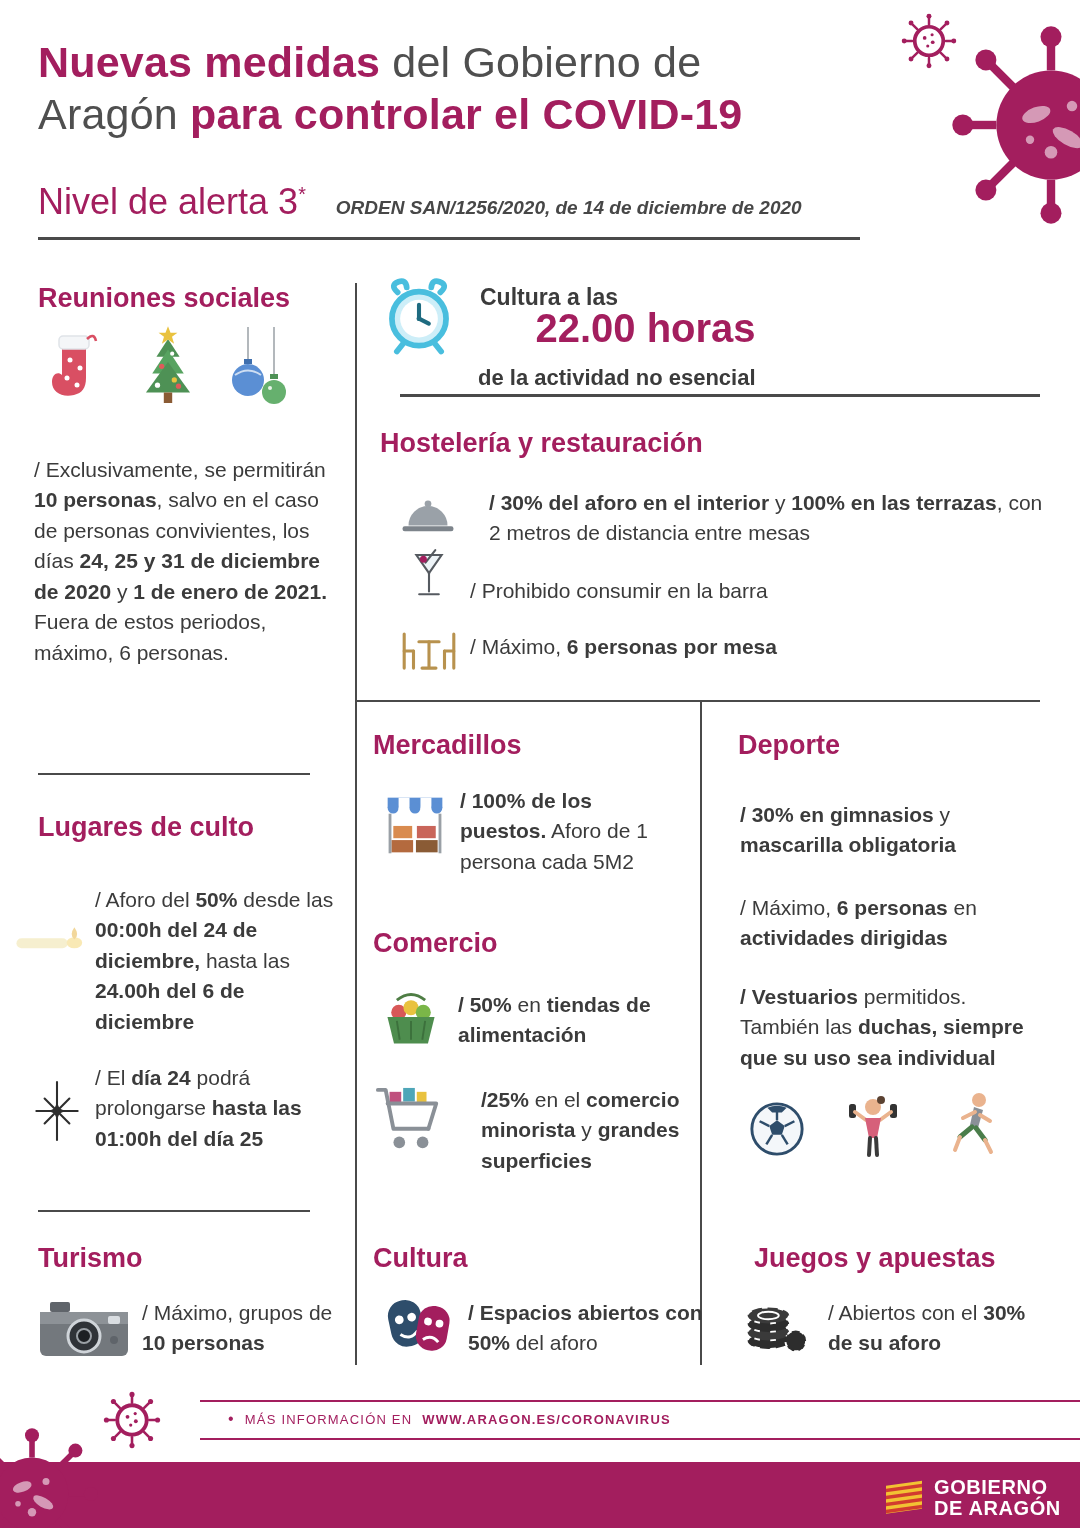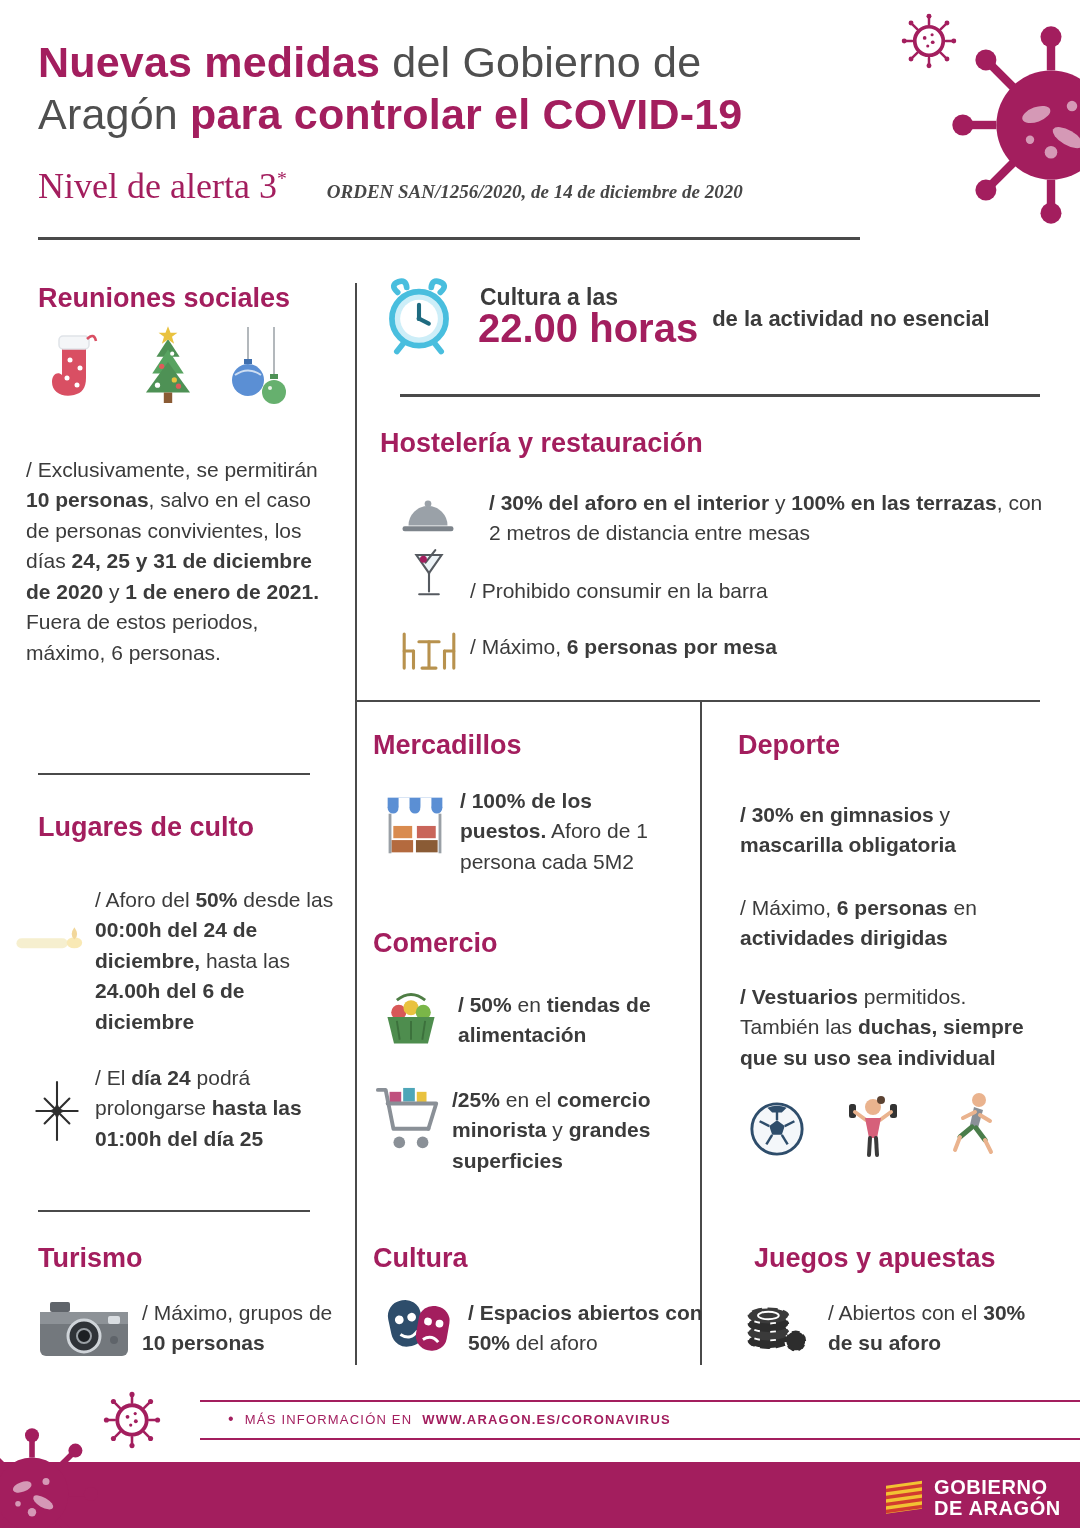--- a/index.html
+++ b/index.html
@@ -5,31 +5,31 @@
   :root { --accent:#a31e5e; --dark:#3d3d3d; --titledark:#4f4f4f; --rule:#4a4a4a; }
   * { margin:0; padding:0; box-sizing:border-box; }
   body { background:#e8e8e8; font-family:"Liberation Sans","DejaVu Sans",sans-serif; }
   .page { position:relative; width:1080px; height:1528px; background:#ffffff; overflow:hidden; color:var(--dark); }
   .abs { position:absolute; }
   .bold { font-weight:700; }
   .accent { color:var(--accent); }
   .title { font-size:43px; line-height:1.22; font-weight:400; color:var(--titledark); letter-spacing:0.2px; }
   .t-line { display:block; }
   .title .bold { font-weight:700;text-align:right; }
-  .alert-row { display:flex; align-items:baseline; gap:40px; margin-top:24px;font-family:Liberation Serif, serif; }
+  .alert-row { display:flex; align-items:baseline; gap:30px; margin-top:40px; }
   .alert-level { font-size:36px; color:var(--accent); }
   .alert-level sup { font-size:55%; }
   .order-ref { font-size:19px; font-style:italic; font-weight:700; color:#474747; }
   .rule { background:var(--rule); height:2px; }
   .vrule { background:var(--rule); width:2px; }
   .rule-accent { background:var(--accent); height:2px; }
   .sec-title { font-size:27px; font-weight:700; color:var(--accent); }
   .body-txt { font-size:21px; line-height:1.45; color:#3b3b3b; }
   .closure-line1 { font-size:23px; font-weight:700; color:#3b3b3b; }
-  .closure-row { display:flex; align-items:flex-start; gap:14px; }
+  .closure-row { display:flex; align-items:flex-end; gap:14px;flex-direction:column; }
   .closure-time { font-size:40px; font-weight:700; color:var(--accent); }
   .closure-suffix { font-size:22px; font-weight:700; color:#3b3b3b; }
   .footer-info { display:flex; align-items:center; gap:10px; color:var(--accent); font-size:13px; letter-spacing:1.2px; }
   .footer-info .bullet { font-size:16px; }
   .bottom-bar { left:0; top:1462px; width:1080px; height:66px; background:var(--accent); }
   .logo { left:884px; top:1477px; display:flex; align-items:center; gap:10px; z-index:4; }
   .logo-text { color:#ffffff; font-weight:700; font-size:20px; line-height:1.05; letter-spacing:0.6px; }
   .icon { display:block; }
 </style>
 </head>
@@ -365,21 +365,21 @@
   <h2 class="abs sec-title" style="left:38px; top:283px;">Reuniones sociales</h2>
   <svg class="abs icon" width="64" height="84" style="left:42px; top:330px;">
       <use href="#stocking"></use>
     </svg>
   <svg class="abs icon" width="84" height="95" style="left:126px; top:324px;">
       <use href="#xmas-tree"></use>
     </svg>
   <svg class="abs icon" width="70" height="92" style="left:226px; top:326px;">
       <use href="#baubles"></use>
     </svg>
-  <p class="abs body-txt" style="left:26px; top:455px; width:294px;"><span>/ Exclusivamente, se permitirán </span><span class="bold">10 personas</span><span>, salvo en el caso de personas convivientes, los días </span><span class="bold">24, 25 y 31 de diciembre de 2020</span><span> y </span><span class="bold">1 de enero de 2021.</span><span> Fuera de estos periodos, máximo, 6 personas.</span></p>
+  <p class="abs body-txt" style="left:34px; top:455px; width:294px;"><span>/ Exclusivamente, se permitirán </span><span class="bold">10 personas</span><span>, salvo en el caso de personas convivientes, los días </span><span class="bold">24, 25 y 31 de diciembre de 2020</span><span> y </span><span class="bold">1 de enero de 2021.</span><span> Fuera de estos periodos, máximo, 6 personas.</span></p>
 
   <div class="abs rule" style="left:38px; top:773px; width:272px;"></div>
 
   <h2 class="abs sec-title" style="left:38px; top:812px;text-align:center;">Lugares de culto</h2>
   <svg class="abs icon" width="78" height="45" style="left:12px; top:918px;">
       <use href="#candle"></use>
     </svg>
   <p class="abs body-txt" style="left:95px; top:885px; width:240px;"><span>/ Aforo del </span><span class="bold">50%</span><span> desde las </span><span class="bold">00:00h del 24 de diciembre,</span><span> hasta las </span><span class="bold">24.00h del 6 de diciembre</span></p>
   <svg class="abs icon" width="62" height="62" style="left:26px; top:1080px;">
       <use href="#sparkle-star"></use>
@@ -424,21 +424,21 @@
   <p class="abs body-txt" style="left:460px; top:786px; width:215px;"><span class="bold">/ </span><span class="bold">100% de los puestos.</span><span> Aforo de 1 persona cada 5M2</span></p>
 
   <h2 class="abs sec-title" style="left:373px; top:928px;">Comercio</h2>
   <svg class="abs icon" width="66" height="62" style="left:378px; top:988px;">
       <use href="#grocery-basket"></use>
     </svg>
   <p class="abs body-txt" style="left:458px; top:990px; width:235px;"><span class="bold">/ </span><span class="bold">50%</span><span> en </span><span class="bold">tiendas de alimentación</span></p>
   <svg class="abs icon" width="70" height="74" style="left:374px; top:1084px;">
       <use href="#shopping-cart"></use>
     </svg>
-  <p class="abs body-txt" style="left:452px; top:1085px; width:245px;"><span class="bold">/</span><span class="bold">25%</span><span> en el </span><span class="bold">comercio minorista</span><span> y </span><span class="bold">grandes superficies</span></p>
+  <p class="abs body-txt" style="left:481px; top:1085px; width:245px;"><span class="bold">/</span><span class="bold">25%</span><span> en el </span><span class="bold">comercio minorista</span><span> y </span><span class="bold">grandes superficies</span></p>
 
   <h2 class="abs sec-title" style="left:738px; top:730px;">Deporte</h2>
   <p class="abs body-txt" style="left:740px; top:800px; width:300px;"><span class="bold">/ </span><span class="bold">30% en gimnasios</span><span> y </span><span class="bold">mascarilla obligatoria</span></p>
   <p class="abs body-txt" style="left:740px; top:893px; width:300px;"><span>/ Máximo, </span><span class="bold">6 personas</span><span> en </span><span class="bold">actividades dirigidas</span></p>
   <p class="abs body-txt" style="left:740px; top:982px; width:305px;"><span class="bold">/ </span><span class="bold">Vestuarios</span><span> permitidos. También las </span><span class="bold">duchas, siempre que su uso sea individual</span></p>
   <svg class="abs icon" width="58" height="58" style="left:748px; top:1100px;">
       <use href="#soccer-ball"></use>
     </svg>
   <svg class="abs icon" width="62" height="70" style="left:842px; top:1092px;">
       <use href="#workout"></use>

